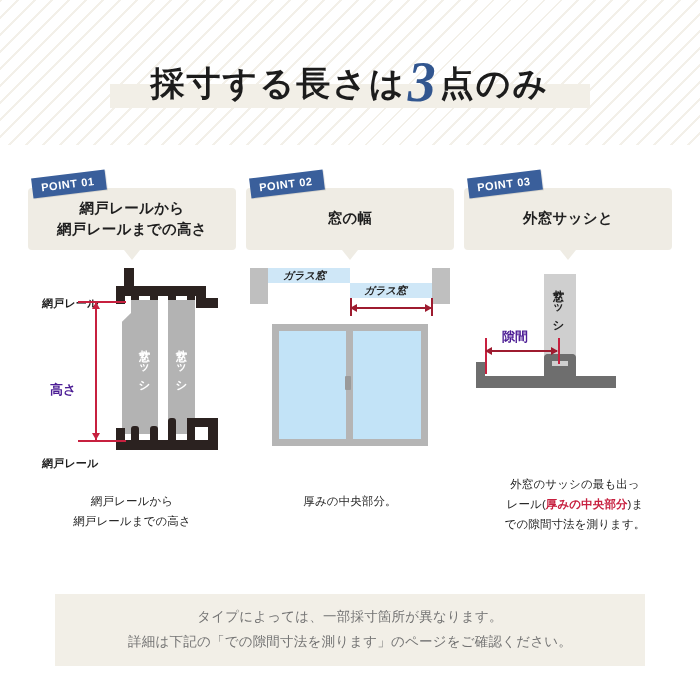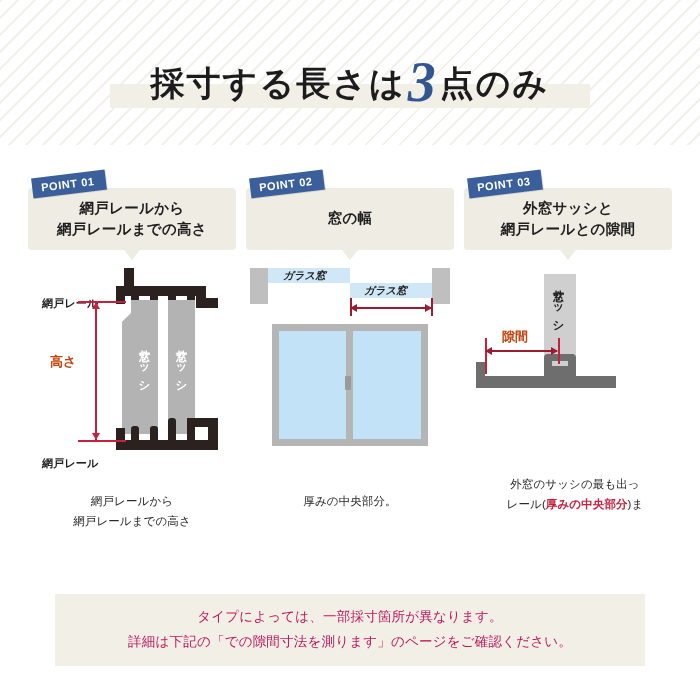--- a/index.html
+++ b/index.html
@@ -85,21 +85,21 @@
   .d1-sash-lbl{
     position:absolute;color:#fff;font-size:11.5px;font-weight:700;
     writing-mode:vertical-rl;letter-spacing:2px;line-height:1;
   }
   .lbl-rail{
     position:absolute;font-size:11px;font-weight:700;color:#1f1f1f;
     white-space:nowrap;letter-spacing:.2px;margin-top:12px;
   }
   .dimline{position:absolute;background:#c7203f;}
   .dim-txt{
-    position:absolute;color:#c2410c;font-size:13px;font-weight:700;
+    position:absolute;color:#4c1d95;font-size:13px;font-weight:700;
     white-space:nowrap;
   }
   .arw{position:absolute;width:0;height:0;}
   .arw-up{border-left:4px solid transparent;border-right:4px solid transparent;border-bottom:7px solid #c7203f;}
   .arw-dn{border-left:4px solid transparent;border-right:4px solid transparent;border-top:7px solid #c7203f;}
   .arw-lf{border-top:4px solid transparent;border-bottom:4px solid transparent;border-right:7px solid #9e1b2f;}
   .arw-rt{border-top:4px solid transparent;border-bottom:4px solid transparent;border-left:7px solid #9e1b2f;}
 
   
   .d2-wall{position:absolute;background:#bfbfbf;}
@@ -131,21 +131,21 @@
   .cap-left{text-align:center;padding-left:14px;width:194px;}
   .hl-red{color:#c7203f;font-weight:700;}
 
   
   .note{
     position:absolute;left:55px;top:594px;width:590px;height:72px;
     background:#f2efe7;
     display:flex;align-items:center;justify-content:center;
   }
   .note-txt{
-    text-align:center;font-size:13.5px;color:#be185d;
+    text-align:center;font-size:13.5px;color:#737373;
     line-height:1.85;letter-spacing:.2px;
   }
 </style>
 </head>
 <body>
 
 <div class="header">
   <div class="title-band"></div>
   <div class="title">
     <span>採寸する長さは</span><span class="big3">3</span><span>点のみ</span>
@@ -198,21 +198,21 @@
 
       <div class="lbl-rail" style="left:14px;top:16px;">網戸レール</div>
       <div class="lbl-rail" style="left:14px;top:176px;">網戸レール</div>
 
       <div class="dimline" style="left:50px;top:33px;width:48px;height:1.5px;"></div>
       <div class="dimline" style="left:50px;top:172px;width:48px;height:1.5px;"></div>
 
       <div class="dimline" style="left:67px;top:34px;width:1.6px;height:138px;"></div>
       <div class="arw arw-up" style="left:64px;top:34px;"></div>
       <div class="arw arw-dn" style="left:64px;top:165px;"></div>
-      <div class="dim-txt" style="left:22px;top:85px;">高さ</div>
+      <div class="dim-txt" style="left:22px;top:113px;">高さ</div>
     </div>
 
     <div class="caption cap-center" style="top:322px;">
       <div>網戸レールから</div>
       <div>網戸レールまでの高さ</div>
     </div>
   </div>
 
   <div class="col col-2">
     <div class="card-wrap">
@@ -251,21 +251,20 @@
       <div>厚みの中央部分。</div>
     </div>
   </div>
 
   <div class="col col-3">
     <div class="card-wrap">
       <div class="badge">POINT 03</div>
       <div class="card">
         <div class="card-txt">
           <div>外窓サッシと</div>
-          <div>網戸レールとの隙間</div>
         </div>
       </div>
       <div class="card-tail"></div>
     </div>
 
     <div class="diagram" style="height:148px;">
 
       <div class="d3-sash" style="left:80px;top:6px;width:32px;height:102px;"></div>
       <div class="d3-sash-lbl" style="left:88px;top:12px;">窓サッシ</div>
 
@@ -280,20 +279,21 @@
       <div class="dimline" style="left:94px;top:70px;width:1.6px;height:26px;"></div>
       <div class="d2-dim" style="left:23px;top:82px;width:70px;height:1.6px;"></div>
       <div class="arw arw-lf" style="left:21px;top:79px;"></div>
       <div class="arw arw-rt" style="left:87px;top:79px;"></div>
       <div class="dim-txt" style="left:38px;top:60px;">隙間</div>
     </div>
 
     <div class="caption cap-left" style="top:305px;">
       <div>外窓のサッシの最も出っ</div>
       <div><span>レール(</span><span class="hl-red">厚みの中央部分</span><span>)ま</span></div>
+      <div>での隙間寸法を測ります。</div>
     </div>
   </div>
 
 </div>
 
 <div class="note">
   <div class="note-txt">
     <div>タイプによっては、一部採寸箇所が異なります。</div>
     <div>詳細は下記の「での隙間寸法を測ります」のページをご確認ください。</div>
   </div>

